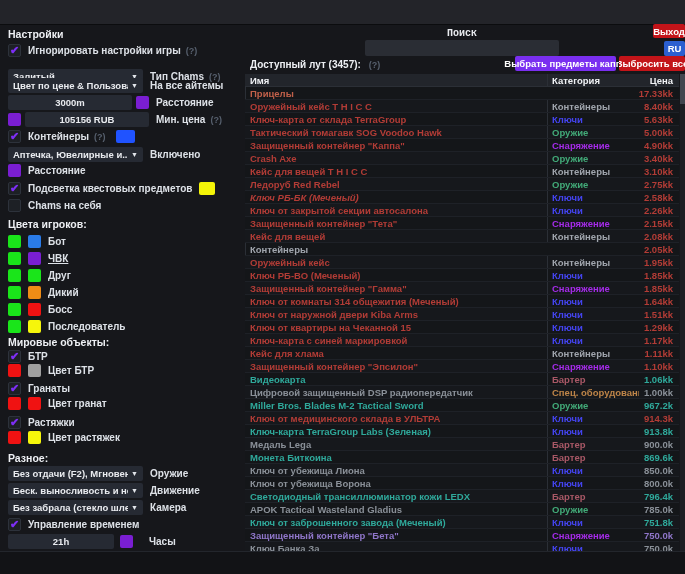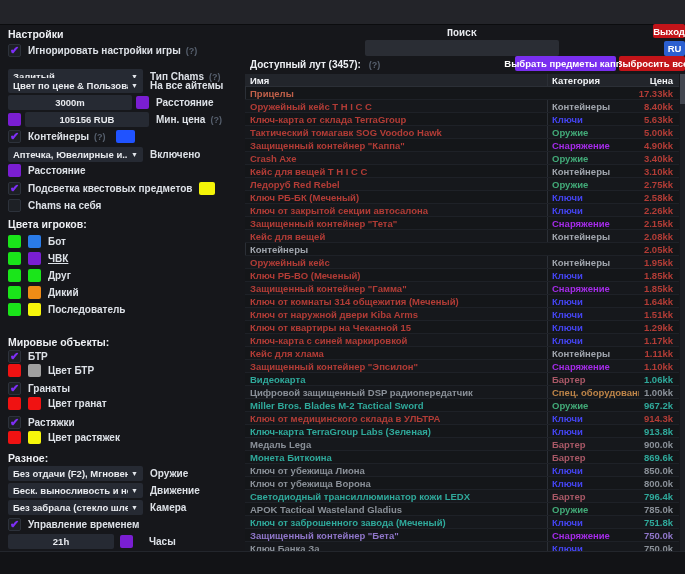--- a/index.html
+++ b/index.html
@@ -162,20 +162,25 @@
         <span class="sw" style="background: rgb(26, 229, 26);"></span>
         <span class="lbl" style="margin-left: 0px;">Друг</span>
       </div>
       <div class="prow">
         <span class="sw" style="background: rgb(26, 229, 26);"></span>
         <span class="sw" style="background: rgb(239, 140, 22);"></span>
         <span class="lbl" style="margin-left: 0px;">Дикий</span>
       </div>
       <div class="prow">
         <span class="sw" style="background: rgb(26, 229, 26);"></span>
+        <span class="sw" style="background: rgb(240, 18, 18);"></span>
+        <span class="lbl" style="margin-left: 0px;">Босс</span>
+      </div>
+      <div class="prow">
+        <span class="sw" style="background: rgb(26, 229, 26);"></span>
         <span class="sw" style="background: rgb(246, 246, 11);"></span>
         <span class="lbl" style="margin-left: 0px;">Последователь</span>
       </div>
     </div>
 
   <div class="lrow stitle" style="top:336px">Мировые объекты:</div>
 
   <div class="lrow" style="top:350px">
     <span class="chk">
         <span class="mark">✔</span>
@@ -293,21 +298,21 @@
         <div class="c-name" style="color: rgb(178, 60, 54);">Кейс для вещей T H I C C</div>
         <div class="c-cat" style="color: rgb(160, 165, 173);">Контейнеры</div>
         <div class="c-price" style="color: rgb(178, 60, 54);">3.10kk</div>
       </div>
       <div class="trow">
         <div class="c-name" style="color: rgb(178, 60, 54);">Ледоруб Red Rebel</div>
         <div class="c-cat" style="color: rgb(66, 170, 120);">Оружие</div>
         <div class="c-price" style="color: rgb(178, 60, 54);">2.75kk</div>
       </div>
       <div class="trow">
-        <div class="c-name" style="color: rgb(178, 60, 54);">Ключ РБ-БК (Меченый)</div>
+        <div class="c-name" style="color: rgb(178, 60, 54); font-style: italic;">Ключ РБ-БК (Меченый)</div>
         <div class="c-cat" style="color: rgb(68, 68, 239);">Ключи</div>
         <div class="c-price" style="color: rgb(178, 60, 54);">2.58kk</div>
       </div>
       <div class="trow">
         <div class="c-name" style="color: rgb(178, 60, 54);">Ключ от закрытой секции автосалона</div>
         <div class="c-cat" style="color: rgb(68, 68, 239);">Ключи</div>
         <div class="c-price" style="color: rgb(178, 60, 54);">2.26kk</div>
       </div>
       <div class="trow">
         <div class="c-name" style="color: rgb(178, 60, 54);">Защищенный контейнер "Тета"</div>

